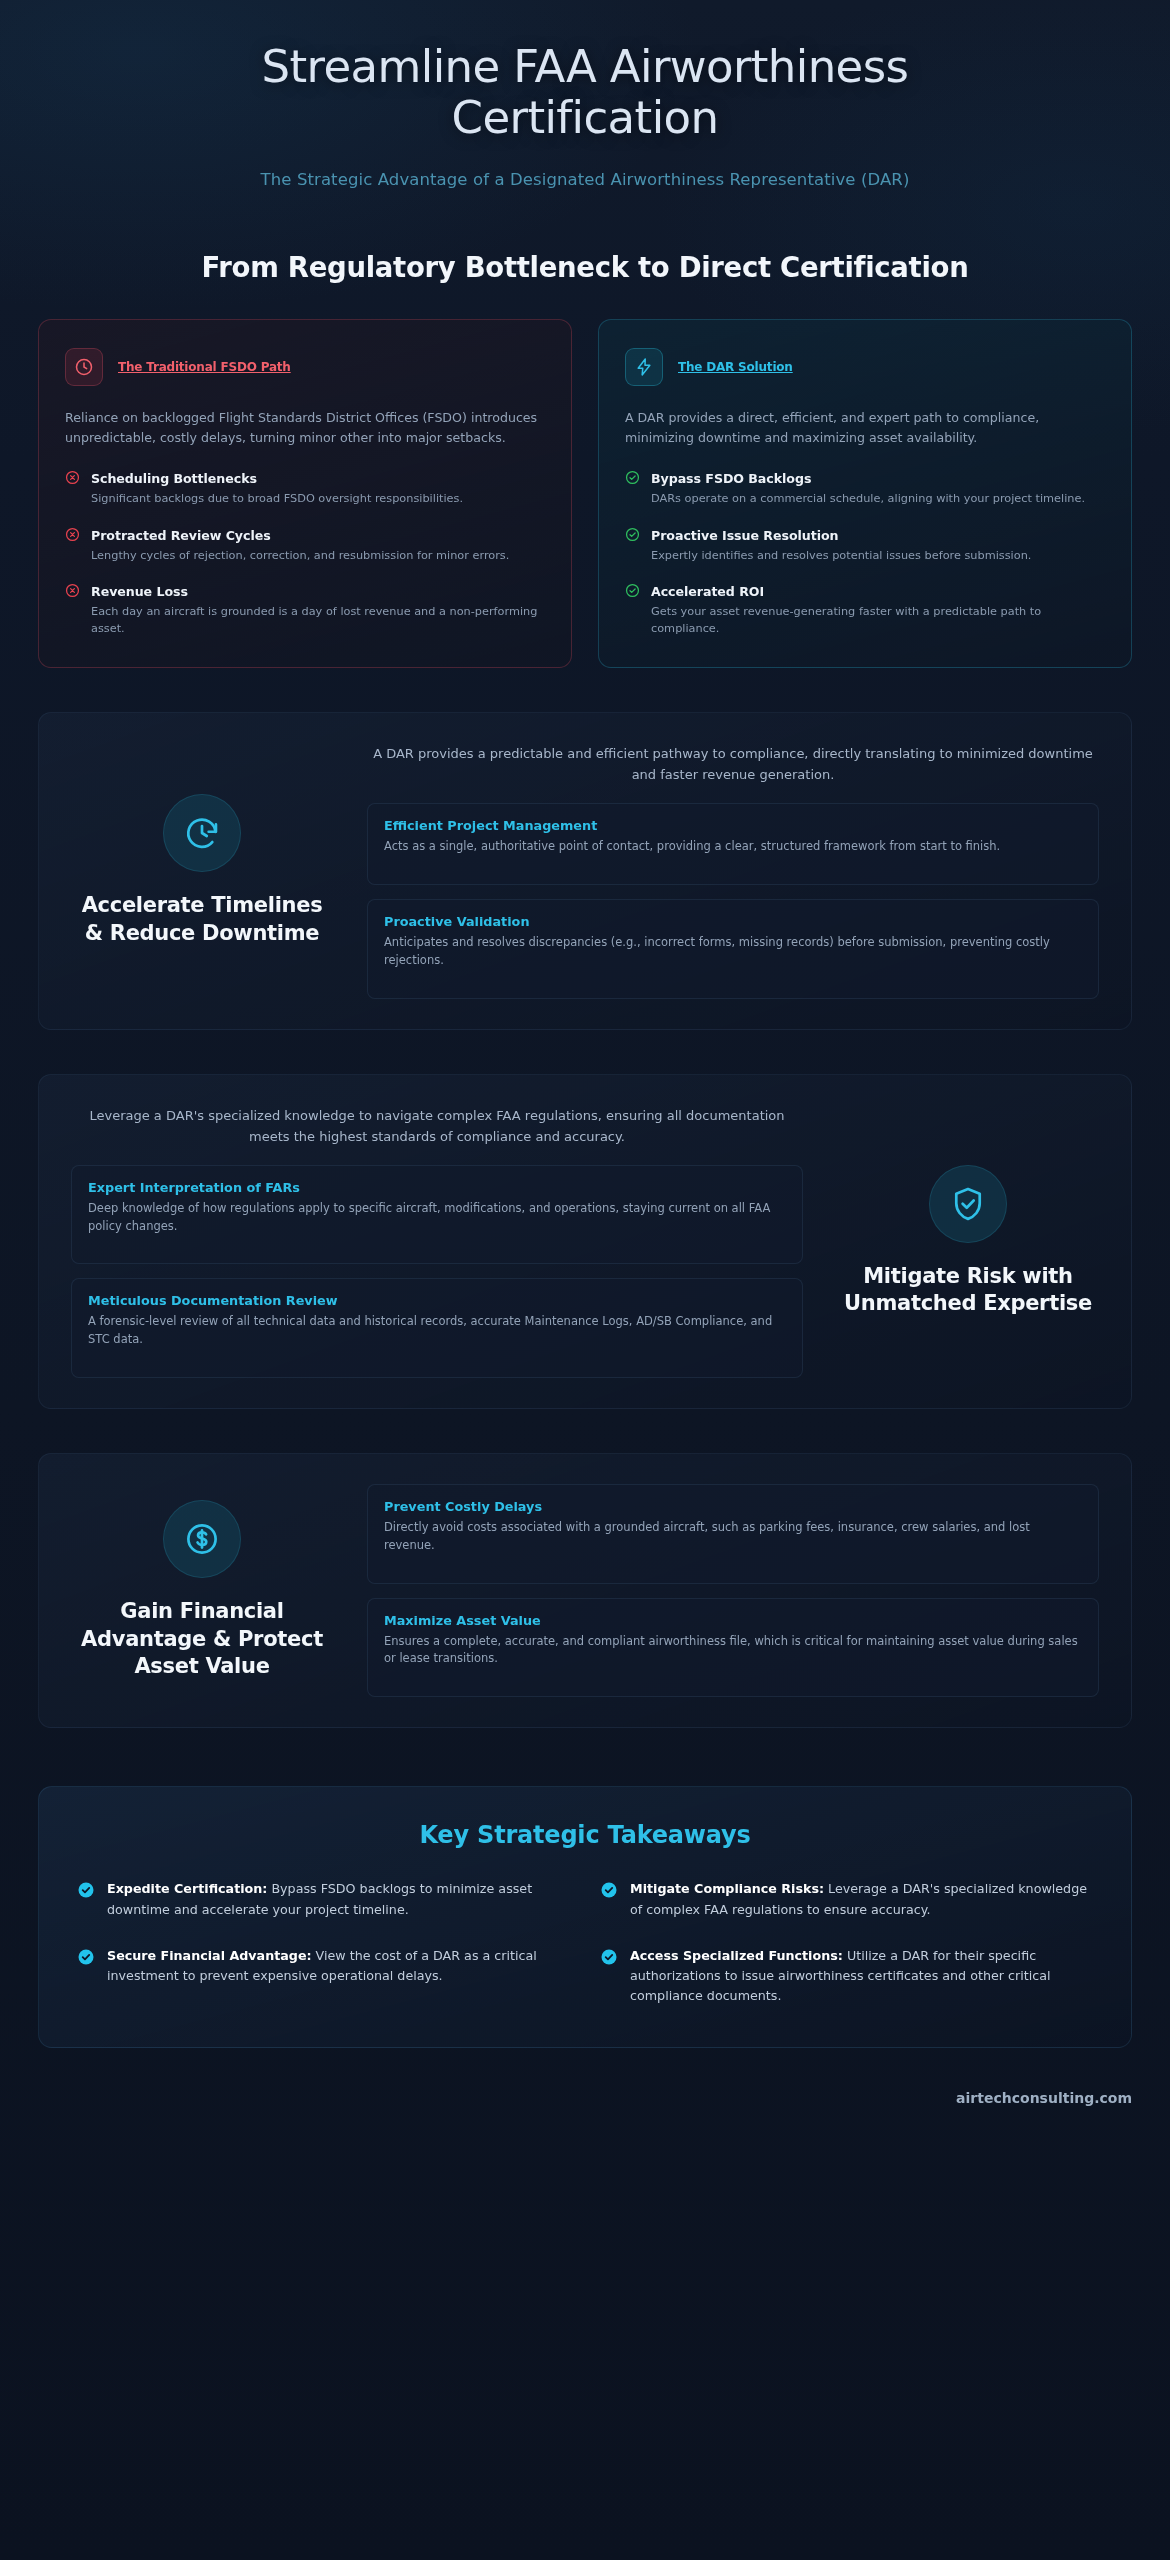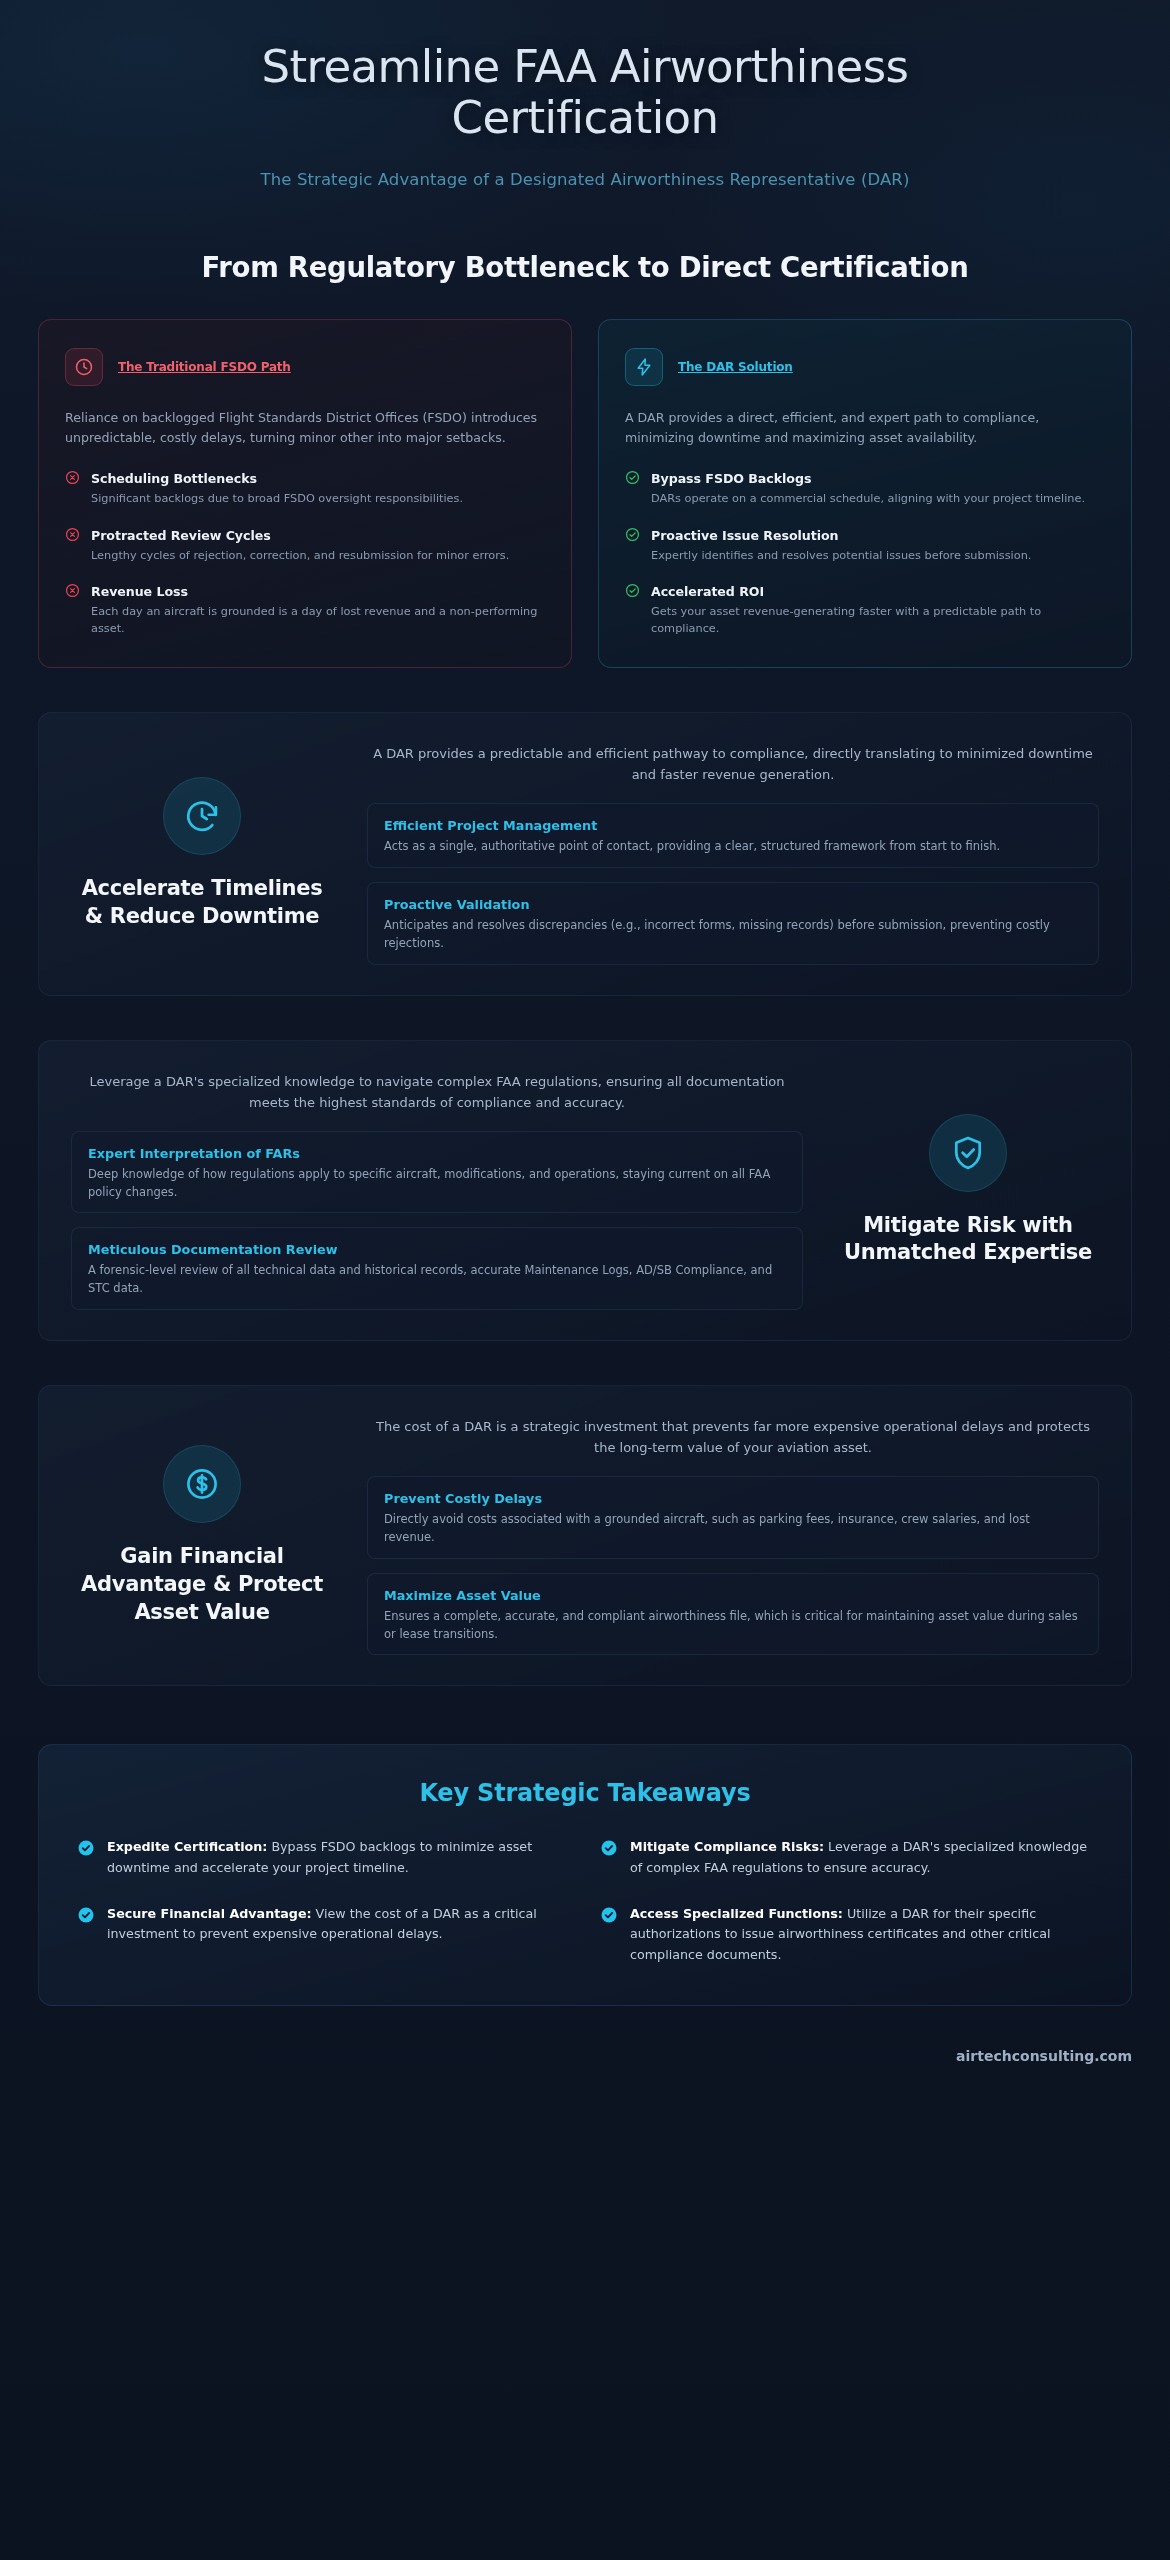--- a/index.html
+++ b/index.html
@@ -103,21 +103,21 @@
   .feat-h {
     font-size:21px; font-weight:700; line-height:1.32;
     color:#f3f7fb; letter-spacing:-.3px;
   }
   .feat-body { flex:1 1 auto; }
   .feat-lead { font-size:13px; line-height:1.62; color:#a8b7cb; margin-bottom:18px;text-align:center; }
   .mini {
     border:1px solid rgba(70,105,140,.20);
     border-radius:8px;
     background:rgba(16,26,44,.55);
-    padding:14px 16px 11px;
+    padding:14px 16px 28px;
     margin-bottom:14px;
   }
   .mini:last-child { margin-bottom:0; }
   .mini-t { font-size:12.8px; font-weight:700; color:#2fc0e8; margin-bottom:5px; }
   .mini-d { font-size:11.5px; line-height:1.55; color:#93a3b8; }
   .feat.rev { flex-direction:row-reverse; }
 
   
   .takeaways {
     margin-top:58px;
@@ -318,21 +318,20 @@
       <div class="circle-ic">
         <svg width="38" height="38" viewBox="0 0 24 24" fill="none" stroke="#2fc0e8" stroke-width="1.7" stroke-linecap="round" stroke-linejoin="round">
           <circle cx="12" cy="12" r="8.6"></circle>
             <path d="M12 6.6v10.8"></path>
             <path d="M14.6 9.1c-.5-.9-1.5-1.3-2.6-1.3-1.4 0-2.5.7-2.5 1.9 0 2.6 5.2 1.3 5.2 4 0 1.3-1.2 2-2.7 2-1.2 0-2.3-.5-2.8-1.5"></path>
         </svg>
       </div>
       <div class="feat-h">Gain Financial Advantage &amp; Protect Asset Value</div>
     </div>
     <div class="feat-body">
-      <div class="feat-lead">The cost of a DAR is a strategic investment that prevents far more expensive operational delays and protects the long-term value of your aviation asset.</div>
       <div class="mini">
         <div class="mini-t">Prevent Costly Delays</div>
         <div class="mini-d">Directly avoid costs associated with a grounded aircraft, such as parking fees, insurance, crew salaries, and lost revenue.</div>
       </div>
       <div class="mini">
         <div class="mini-t">Maximize Asset Value</div>
         <div class="mini-d">Ensures a complete, accurate, and compliant airworthiness file, which is critical for maintaining asset value during sales or lease transitions.</div>
       </div>
     </div>
   </div>

